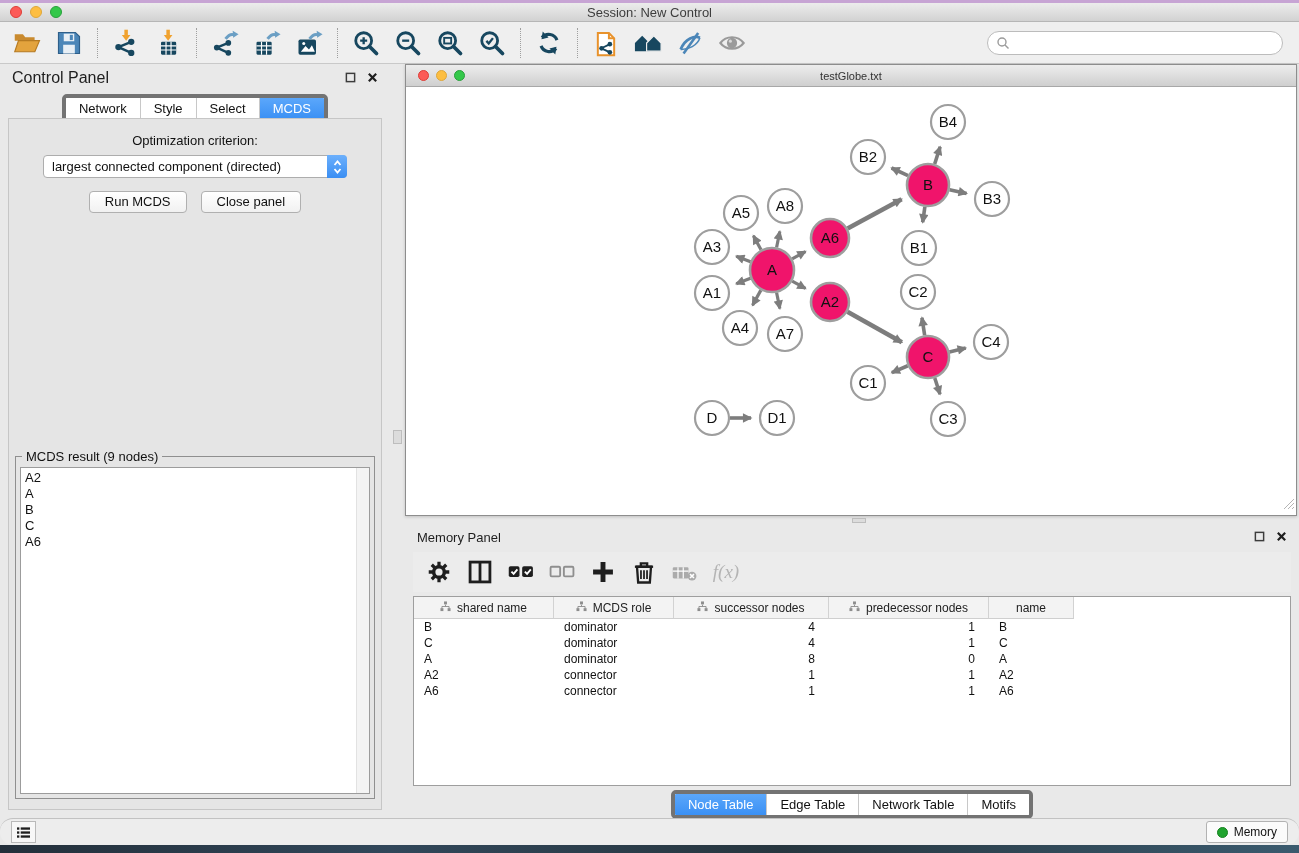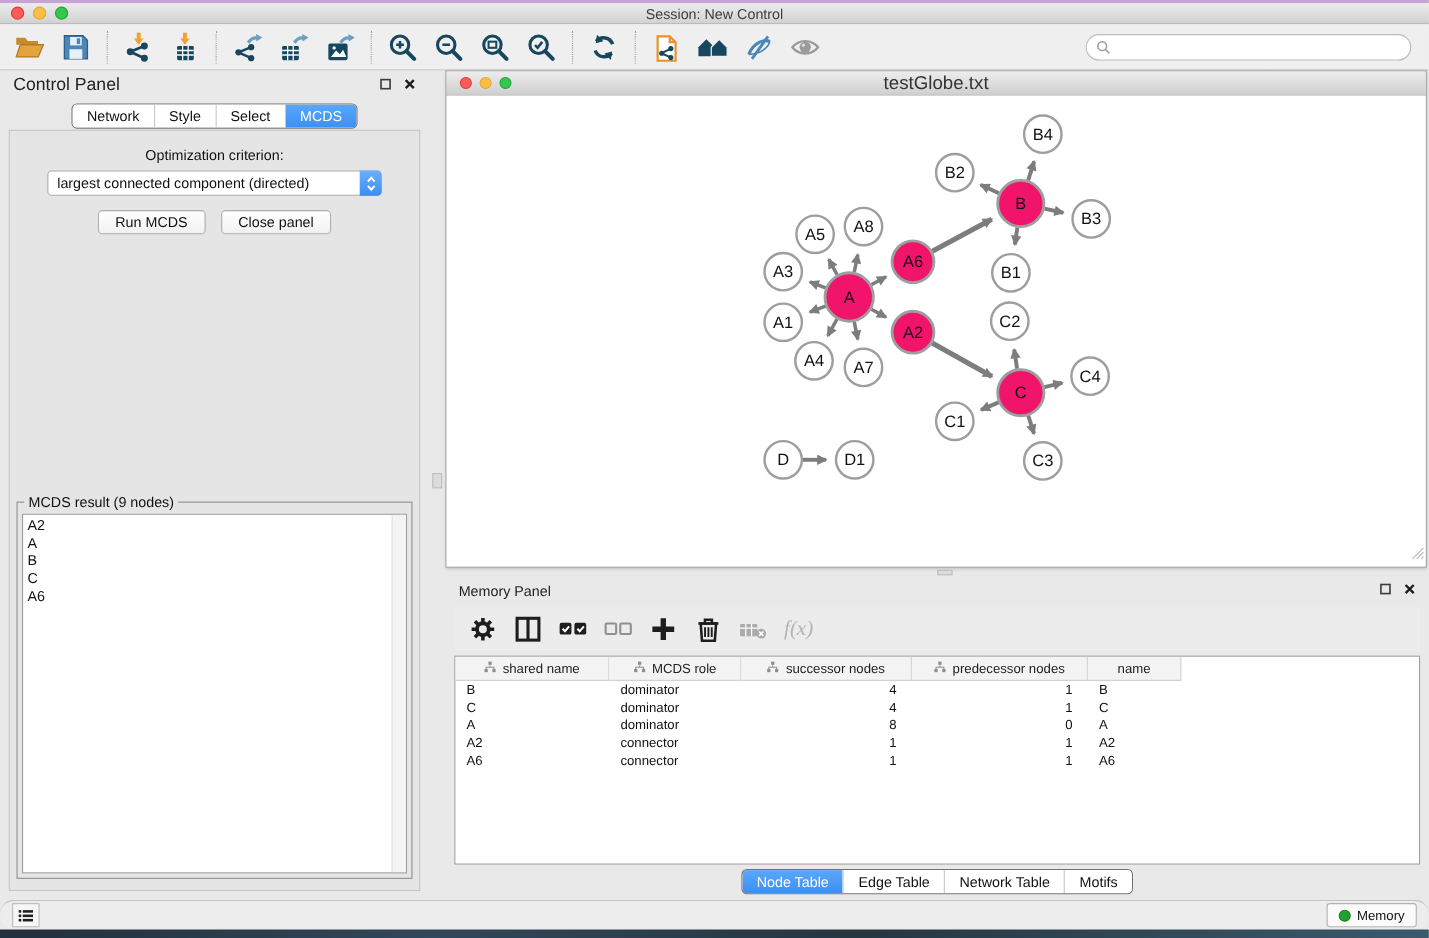--- a/index.html
+++ b/index.html
@@ -19,21 +19,21 @@
   .tb-group{display:flex;align-items:center;gap:4px;}
   .tb-sep{height:30px;border-left:1px dotted #9f9f9f;margin:0 9px;}
   .tb-btn{width:38px;height:34px;display:flex;align-items:center;justify-content:center;background:none;border:none;}
   .search-wrap{margin-left:auto;margin-right:8px;width:296px;height:24px;border:1px solid #bcbcbc;border-radius:12px;background:#fff;display:flex;align-items:center;padding:0 8px;gap:4px;}
   .search-wrap input{border:none;outline:none;flex:1;font-size:12px;font-family:inherit;background:transparent;}
 
   .control-panel{position:absolute;left:0;top:64px;width:390px;height:754px;}
   .cp-header{height:28px;display:flex;align-items:center;padding:0 12px;}
   .cp-title{font-size:16px;color:#1e1e1e;}
   .cp-hicons{margin-left:auto;display:flex;gap:11px;align-items:center;}
-  .seg{display:inline-flex;border:1px solid #737373;border-radius:5px;overflow:hidden;background:#fff;justify-content:center;}
+  .seg{display:inline-flex;border:4px solid #737373;border-radius:5px;overflow:hidden;background:#fff;justify-content:center;}
   .seg-item{font-size:13px;padding:2px 13px;border-left:1px solid #c8c8c8;background:#fff;color:#111;line-height:17px;white-space:nowrap;}
   .seg-item:first-child{border-left:none;}
   .seg-item.active{background:linear-gradient(#5ba7fb,#3a90f4);color:#fff;}
   .cp-tabs{display:flex;justify-content:center;margin-top:2px;}
   .cp-body{position:absolute;left:8px;right:8px;top:54px;bottom:8px;border:1px solid #c6c6c6;background:#e5e5e5;}
   .opt-label{position:absolute;top:14px;left:0;right:0;text-align:center;font-size:13px;color:#111;}
   .criterion{position:absolute;top:36px;left:34px;right:34px;height:23px;background:#fff;border:1px solid #adadad;border-radius:4px;display:flex;align-items:center;}
   .crit-text{flex:1;font-size:13px;padding-left:8px;white-space:nowrap;overflow:hidden;color:#111;}
   .crit-stepper{width:20px;align-self:stretch;margin:-1px -1px -1px 0;background:linear-gradient(#6cb0fc,#3a8ef3);border-radius:0 4px 4px 0;display:flex;align-items:center;justify-content:center;}
   .cp-buttons{position:absolute;top:72px;left:0;right:0;display:flex;justify-content:center;gap:14px;}
@@ -46,21 +46,21 @@
   .result-item{font-size:13px;line-height:16px;padding-left:4px;color:#111;}
 
   .v-divider{position:absolute;left:390px;top:64px;width:15px;height:754px;}
   .v-grip{position:absolute;left:3px;top:366px;width:9px;height:14px;background:#dcdcdc;border:1px solid #bdbdbd;}
 
   .right-area{position:absolute;left:405px;top:64px;right:0;height:754px;}
   .network-window{position:absolute;left:0;top:0;right:2px;height:452px;border:1px solid #8d8d8d;background:#fff;box-shadow:0 1px 3px rgba(0,0,0,.18);}
   .nw-titlebar{height:22px;background:linear-gradient(#ededed,#cfcfcf);border-bottom:1px solid #a8a8a8;display:flex;align-items:center;position:relative;}
   .nw-lights{display:flex;gap:7px;margin-left:12px;z-index:2;}
   .nw-light{width:11px;height:11px;border-radius:50%;}
-  .nw-title{position:absolute;left:0;right:0;text-align:center;font-size:17px;color:#333;}
+  .nw-title{position:absolute;left:0;right:0;text-align:center;font-size:11px;color:#333;}
   .nw-canvas{position:absolute;left:0;top:22px;right:0;bottom:0;background:#fff;overflow:hidden;}
   .nw-resize{position:absolute;right:1px;bottom:1px;}
 
   .h-divider{position:absolute;left:0;top:452px;right:0;height:8px;}
   .h-grip{position:absolute;left:50%;top:2px;width:14px;height:5px;background:#dcdcdc;border:1px solid #bdbdbd;}
 
   .table-panel{position:absolute;left:0;top:460px;right:0;bottom:0;}
   .tp-header{height:26px;display:flex;align-items:center;padding:0 12px;}
   .tp-title{font-size:13px;color:#1e1e1e;}
   .tp-hicons{margin-left:auto;display:flex;gap:11px;align-items:center;}

